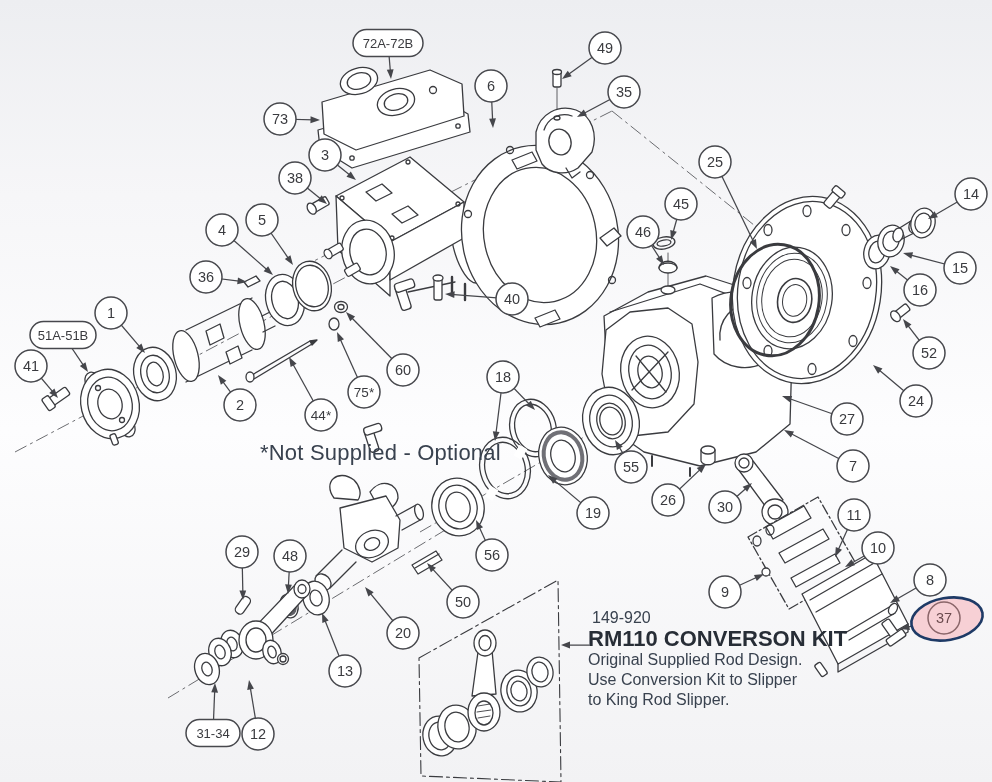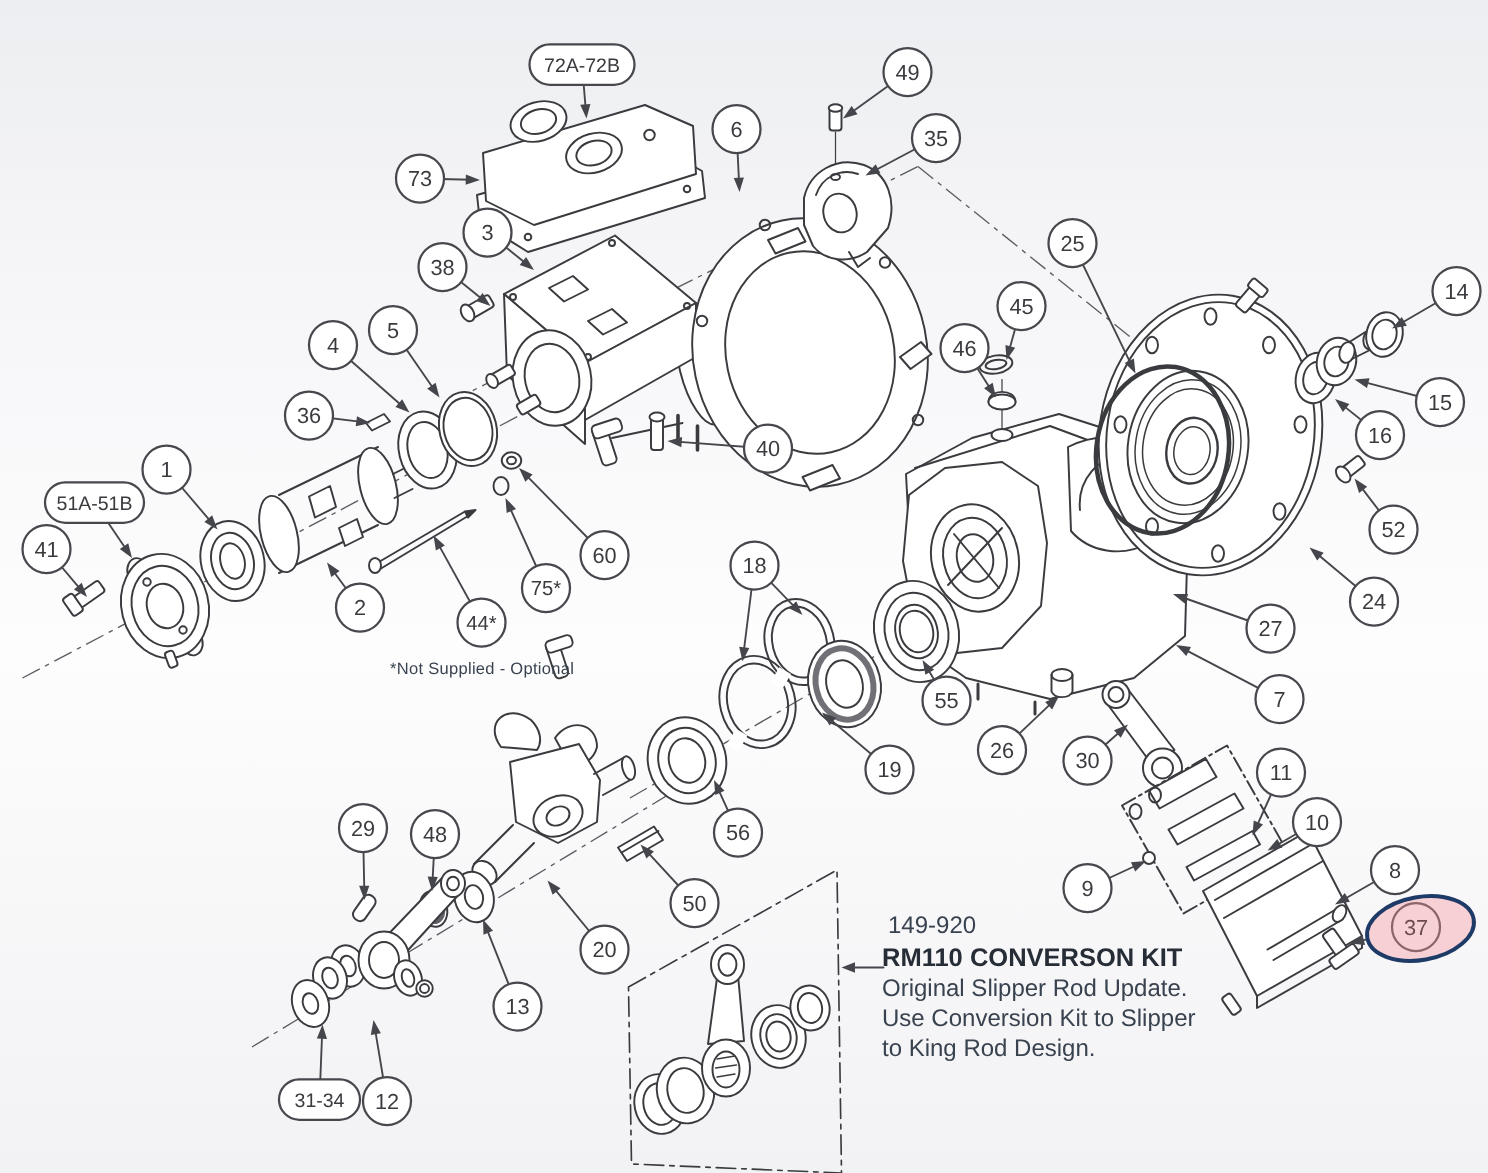--- a/index.html
+++ b/index.html
@@ -1,23 +1,23 @@
 <!DOCTYPE html>
 <html><head>
 <meta charset="utf-8">
 <style>
   html,body{margin:0;padding:0;}
   .stage{position:relative;width:992px;height:782px;overflow:hidden;
     background:linear-gradient(180deg,#edeef1 0%,#f6f6f8 25%,#fdfdfe 55%,#f2f2f4 100%);
     font-family:"Liberation Sans",sans-serif;}
   .stage svg{position:absolute;left:0;top:0;}
-  .note{position:absolute;left:260px;top:440px;font-size:11px;color:#39424f;letter-spacing:.2px;}
+  .note{position:absolute;left:260px;top:440px;font-size:22px;color:#39424f;letter-spacing:.2px;}
   .kit{position:absolute;left:588px;top:608px;color:#39424f;font-size:16px;line-height:20px;}
   .kit-pn{margin-left:4px;}
-  .kit-title{font-size:17px;font-weight:bold;color:#272d36;line-height:22px;}
+  .kit-title{font-size:22px;font-weight:bold;color:#272d36;line-height:22px;}
 </style>
 </head>
 <body>
 
 <div class="stage">
 <svg id="diagram-svg" width="992" height="782" viewBox="0 0 992 782">
 
   <g stroke="#5b5c61" stroke-width="0.9" fill="none" stroke-dasharray="13 4 3 4">
     <path d="M15,452 L350,275"></path>
     <path d="M300,268 L612,111"></path>
@@ -649,17 +649,17 @@
           <text x="258" y="739.22" text-anchor="middle" fill="#3a3b3f" font-size="14.5" font-family="&quot;Liberation Sans&quot;, sans-serif">12</text>
         </g>
       </g>
 </svg>
 
 <div class="note">*Not Supplied - Optional</div>
 
 <div class="kit">
   <div class="kit-pn">149-920</div>
   <div class="kit-title">RM110 CONVERSON KIT</div>
-  <div class="kit-line">Original Slipper Rod Update.</div>
+  <div class="kit-line">Original Supplied Rod Design.</div>
   <div class="kit-line">Use Conversion Kit to Slipper</div>
-  <div class="kit-line">to King Rod Design.</div>
+  <div class="kit-line">to King Rod Slipper.</div>
 </div>
 </div>
 
 </body></html>

